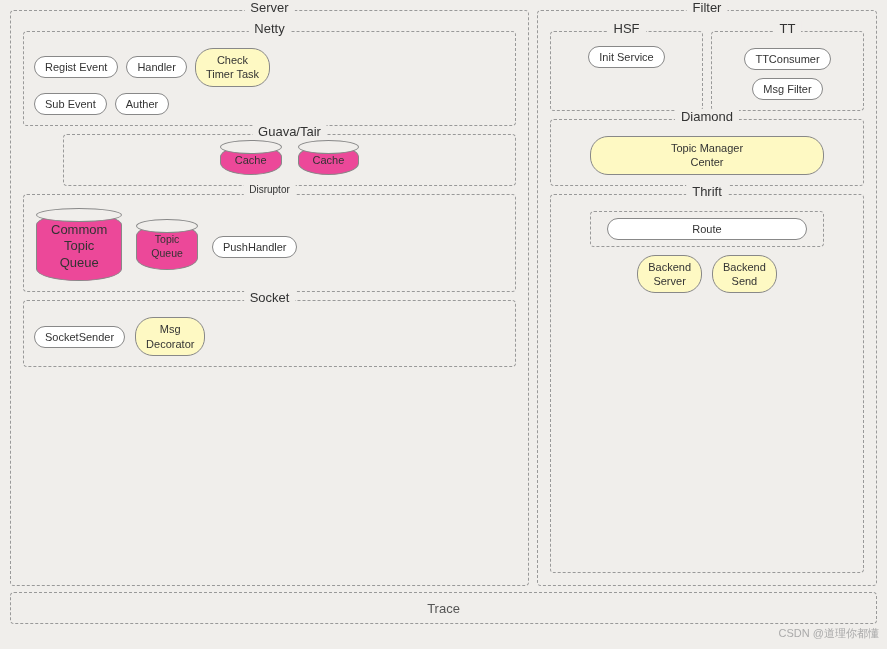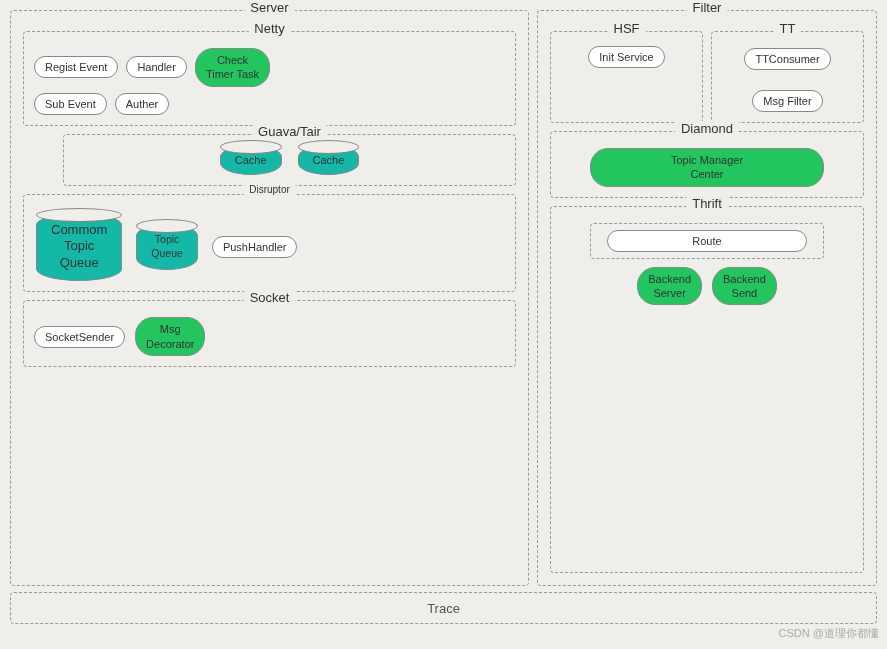--- a/index.html
+++ b/index.html
@@ -62,21 +62,21 @@
       justify-content: center;
     }
 
     
     .cylinder {
       border: 1.5px solid #888;
       border-radius: 50% / 12px;
       padding: 8px 14px;
       font-size: 11px;
       color: #333;
-      background: #14b8a6;
+      background: #ec4899;
       text-align: center;
       position: relative;
     }
     .cylinder::before {
       content: '';
       position: absolute;
       top: -6px;
       left: -1px;
       right: -1px;
       height: 12px;
@@ -153,21 +153,21 @@
     }
 
     
     .tt-box {
       padding: 16px 10px 10px 10px;
     }
 
     .tt-inner {
       display: flex;
       flex-direction: column;
-      gap: 20px;
+      gap: 8px;
       align-items: center;
     }
 
     
     .diamond-box {
       padding: 16px 10px 10px 10px;
     }
 
     
     .thrift-box {
@@ -200,21 +200,21 @@
       font-size: 11px;
       color: #aaa;
     }
 
     .multi-line-component {
       border: 1.5px solid #888;
       border-radius: 18px;
       padding: 4px 10px;
       font-size: 11px;
       color: #333;
-      background: #22c55e;
+      background: #fef9c3;
       text-align: center;
       display: inline-flex;
       align-items: center;
       justify-content: center;
       line-height: 1.3;
     }
   </style>
 </head>
 <body>
 

